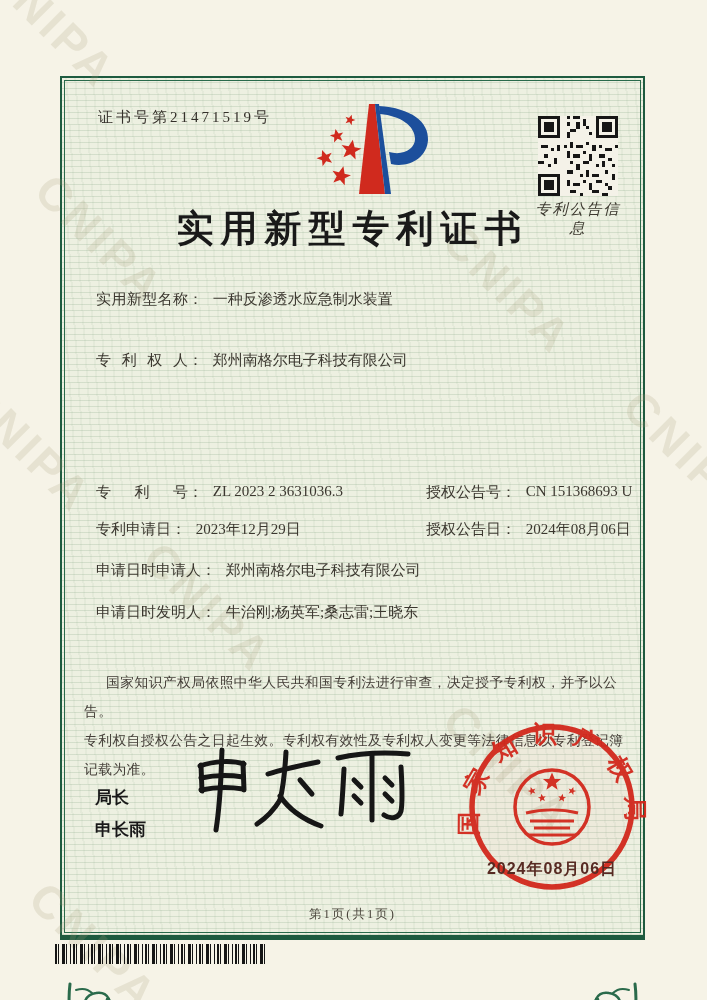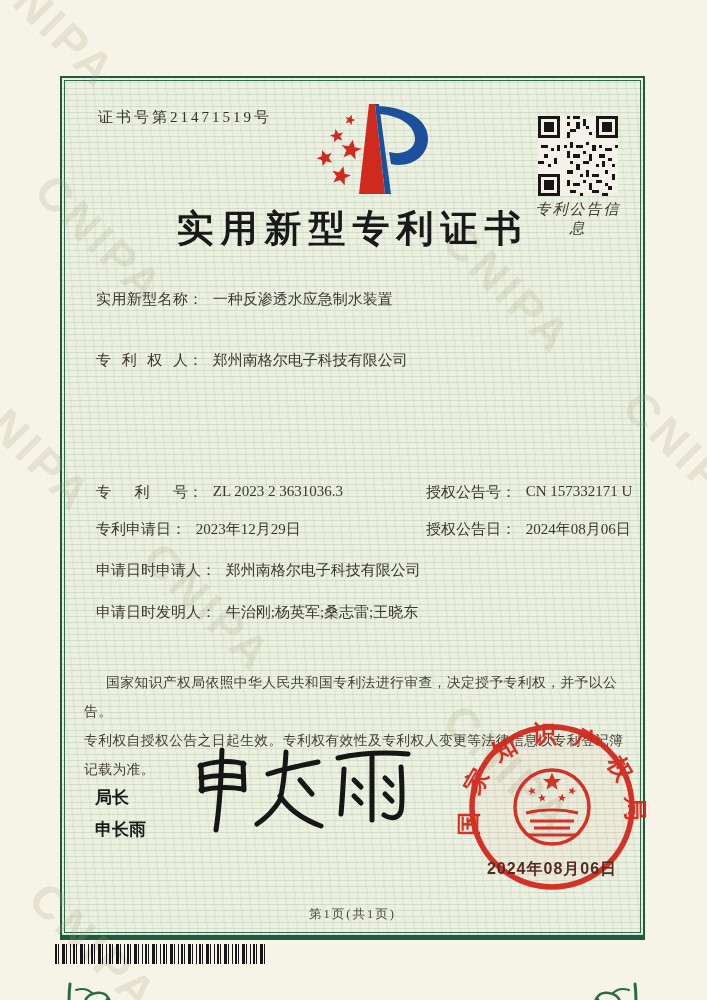--- a/index.html
+++ b/index.html
@@ -189,21 +189,21 @@
       <span class="val">郑州南格尔电子科技有限公司</span>
     </div>
 
 
 
     <div class="row" style="top:407px;">
       <span class="lbl">专利号</span><span class="colon">：</span>
       <span class="val">ZL 2023 2 3631036.3</span>
       <span class="col2">
         <span class="lbl-wide">授权公告号</span><span class="colon">：</span>
-        <span class="val">CN 157332171 U</span>
+        <span class="val">CN 151368693 U</span>
       </span>
     </div>
 
     <div class="row" style="top:444px;">
       <span class="lbl-wide">专利申请日</span><span class="colon">：</span>
       <span class="val">2023年12月29日</span>
       <span class="col2">
         <span class="lbl-wide">授权公告日</span><span class="colon">：</span>
         <span class="val">2024年08月06日</span>
       </span>

